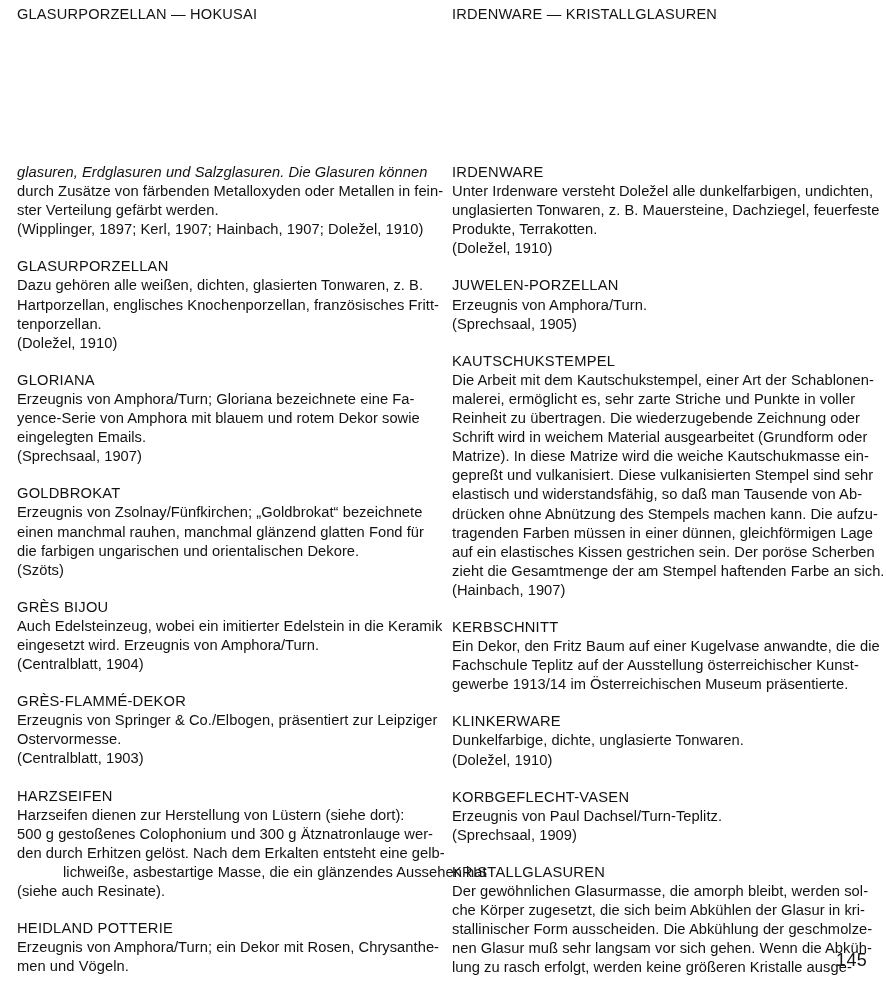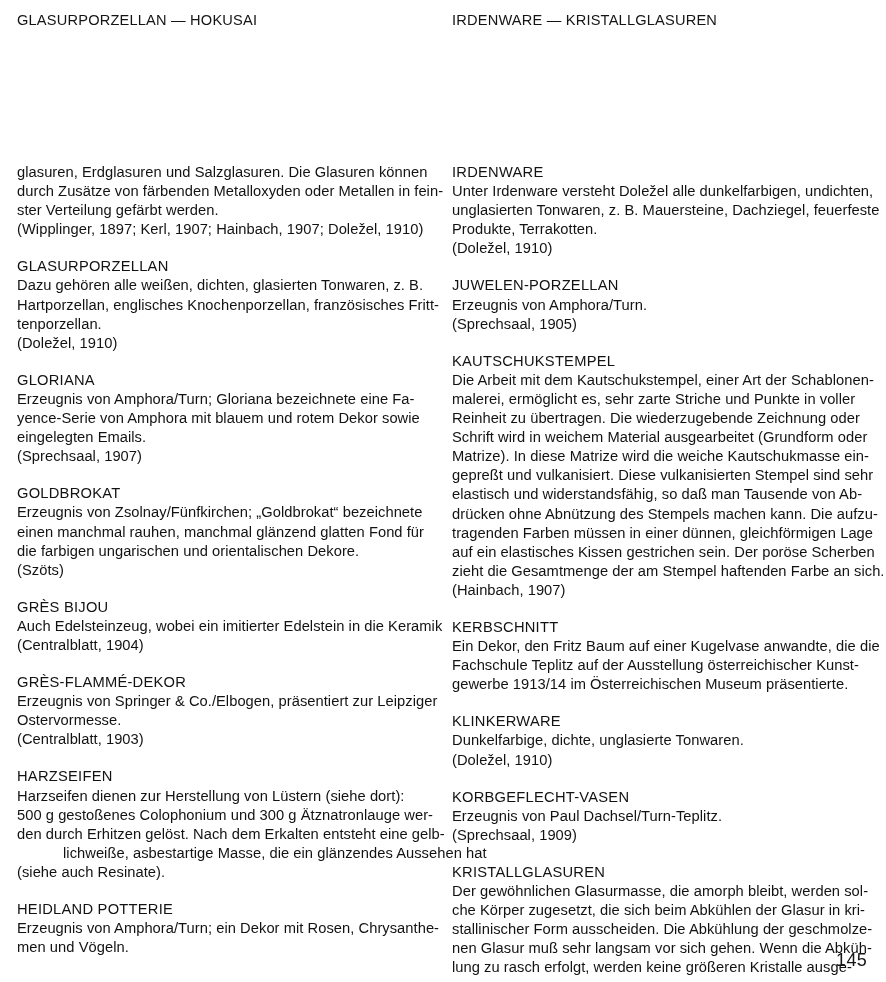--- a/index.html
+++ b/index.html
@@ -18,21 +18,21 @@
   .page {
     position: absolute;
     inset: 0;
     width: 886px;
     height: 982px;
   }
 
   
   .runhead {
     position: absolute;
-    top: 12px;
+    top: 6px;
     font-size: 14.6px;
     letter-spacing: 0.2px;
     white-space: nowrap;
     color: #141414;
   }
   .runhead.left  { left: 17px; }
   .runhead.right { left: 452px; }
 
   
   .columns {
@@ -78,21 +78,21 @@
 
 <div class="page">
 
   <div class="runhead left">GLASURPORZELLAN — HOKUSAI</div>
 
   <div class="runhead right">IRDENWARE — KRISTALLGLASUREN</div>
 
   <div class="columns">
     <div class="col left" id="col-left">
         <div class="entry">
-          <div class="line" style="white-space: pre;">glasuren, Erdglasuren und Salzglasuren. Die Glasuren können</div>
+          <div class="line" style="white-space: pre; font-style: italic;">glasuren, Erdglasuren und Salzglasuren. Die Glasuren können</div>
           <div class="line" style="white-space: pre; text-align: right;">durch Zusätze von färbenden Metalloxyden oder Metallen in fein-</div>
           <div class="line" style="white-space: pre;">ster Verteilung gefärbt werden.</div>
           <div class="line">(Wipplinger, 1897; Kerl, 1907; Hainbach, 1907; Doležel, 1910)</div>
         </div>
         <div class="entry">
           <div class="line term">GLASURPORZELLAN</div>
           <div class="line" style="white-space: pre;">Dazu gehören alle weißen, dichten, glasierten Tonwaren, z. B.</div>
           <div class="line" style="white-space: pre;">Hartporzellan, englisches Knochenporzellan, französisches Fritt-</div>
           <div class="line">tenporzellan.</div>
           <div class="line">(Doležel, 1910)</div>
@@ -107,20 +107,21 @@
         <div class="entry">
           <div class="line term">GOLDBROKAT</div>
           <div class="line" style="white-space: pre;">Erzeugnis von Zsolnay/Fünfkirchen; „Goldbrokat“ bezeichnete</div>
           <div class="line" style="white-space: pre;">einen manchmal rauhen, manchmal glänzend glatten Fond für</div>
           <div class="line" style="white-space: pre;">die farbigen ungarischen und orientalischen Dekore.</div>
           <div class="line">(Szöts)</div>
         </div>
         <div class="entry">
           <div class="line term">GRÈS BIJOU</div>
           <div class="line" style="white-space: pre;">Auch Edelsteinzeug, wobei ein imitierter Edelstein in die Keramik</div>
+          <div class="line" style="white-space: pre;">eingesetzt wird. Erzeugnis von Amphora/Turn.</div>
           <div class="line">(Centralblatt, 1904)</div>
         </div>
         <div class="entry">
           <div class="line term">GRÈS-FLAMMÉ-DEKOR</div>
           <div class="line" style="white-space: pre;">Erzeugnis von Springer &amp; Co./Elbogen, präsentiert zur Leipziger</div>
           <div class="line">Ostervormesse.</div>
           <div class="line">(Centralblatt, 1903)</div>
         </div>
         <div class="entry">
           <div class="line term">HARZSEIFEN</div>

